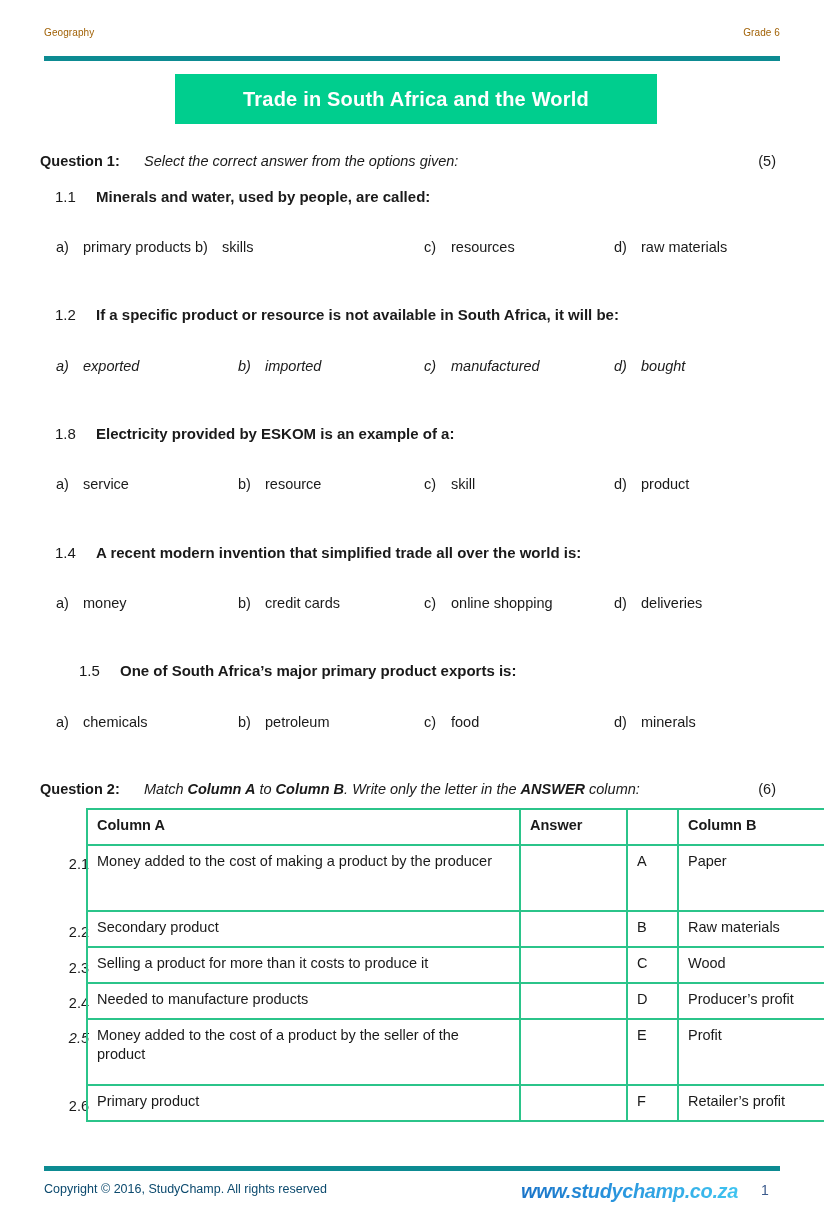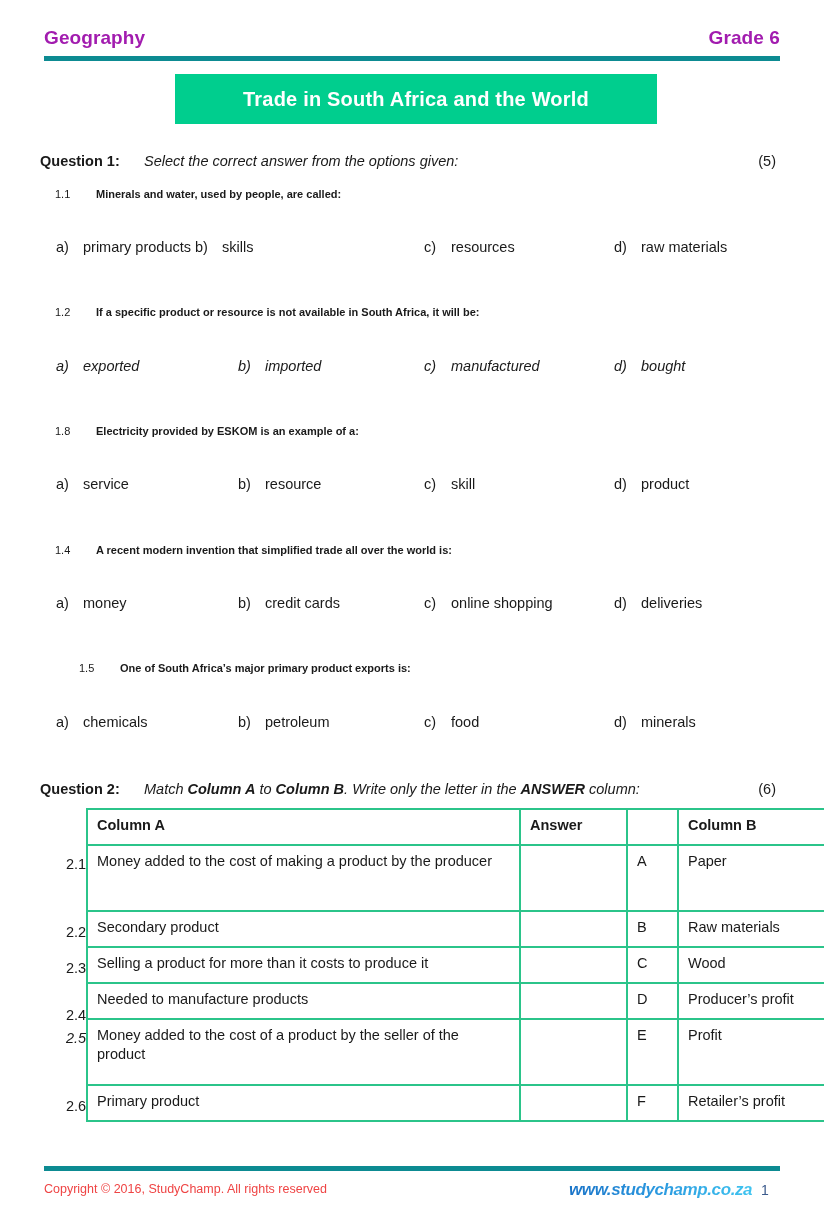--- a/index.html
+++ b/index.html
@@ -26,23 +26,23 @@
   .header-row {
     position: absolute;
     left: 44px;
     top: 27px;
     width: 736px;
     display: flex;
     justify-content: space-between;
     align-items: baseline;
   }
   .header-subject, .header-grade {
-    font-size: 19px;
-    font-weight: bold;
-    color: #a21caf;
+    font-size: 10px;
+    font-weight: normal;
+    color: #a16207;
     letter-spacing: 0.1px;
   }
   .header-rule {
     position: absolute;
     left: 44px;
     top: 56px;
     width: 736px;
     height: 5px;
     background: #0d8b92;
   }
@@ -92,21 +92,21 @@
     flex: 0 0 auto;
     text-align: right;
     font-style: normal;
   }
 
   
   .subq {
     position: absolute;
     left: 55px;
     width: 725px;
-    font-size: 11px;
+    font-size: 15px;
   }
   .subq-num {
     display: inline-block;
     width: 41px;
   }
   .subq-text {
     font-weight: bold;
   }
 
   .options {
@@ -134,23 +134,23 @@
   
   .match-numbers {
     position: absolute;
     left: 44px;
     top: 808px;
     width: 40px;
     font-size: 14.5px;
   }
   .match-number {
     position: absolute;
-    left: 12px;
+    left: 5px;
     width: 40px;
-    text-align: center;
+    text-align: right;
   }
 
   .match-table {
     position: absolute;
     left: 86px;
     top: 808px;
     width: 704px;
     border-collapse: collapse;
     table-layout: fixed;
     font-size: 14.5px;
@@ -181,35 +181,34 @@
     top: 1166px;
     width: 736px;
     height: 5px;
     background: #0d8b92;
   }
   .footer-copy {
     position: absolute;
     left: 44px;
     top: 1182px;
     font-size: 12.5px;
-    color: #ef4444;
+    color: #0c4a6e;
   }
   .footer-url {
     position: absolute;
     left: 521px;
     top: 1180px;
-    font-size: 17px;
+    font-size: 20px;
     font-weight: bold;
     font-style: italic;
     letter-spacing: -0.4px;
     background: linear-gradient(90deg, #1a74c8 0%, #2a96de 45%, #3fc4f0 100%);
     -webkit-background-clip: text;
     background-clip: text;
     color: transparent;
-    margin-left: 48px;
   }
   .footer-page {
     position: absolute;
     left: 761px;
     top: 1182px;
     font-size: 14px;
     color: #3b5a8c;
   }
 </style>
 </head>
@@ -286,21 +285,21 @@
   <div class="q-head" style="top:781px;">
     <span class="q-head-label">Question 2:</span>
     <span class="q-head-instr"><span>Match </span><b>Column A</b><span> to </span><b>Column B</b><span>. Write only the letter in the </span><b>ANSWER</b><span> column:</span></span>
     <span class="q-head-marks">(6)</span>
   </div>
 
   <div class="match-numbers">
     <span class="match-number" style="top:48px;">2.1</span>
     <span class="match-number" style="top:116px;">2.2</span>
     <span class="match-number" style="top:152px;">2.3</span>
-    <span class="match-number" style="top:187px;margin-top:12px;">2.4</span>
+    <span class="match-number" style="top:187px;">2.4</span>
     <span class="match-number" style="top:222px;font-style:italic;">2.5</span>
     <span class="match-number" style="top:290px;">2.6</span>
   </div>
 
   <table class="match-table">
     <tbody>
         <tr>
       <th class="col-a">Column A</th>
       <th class="col-ans">Answer</th>
       <th class="col-let"></th>

